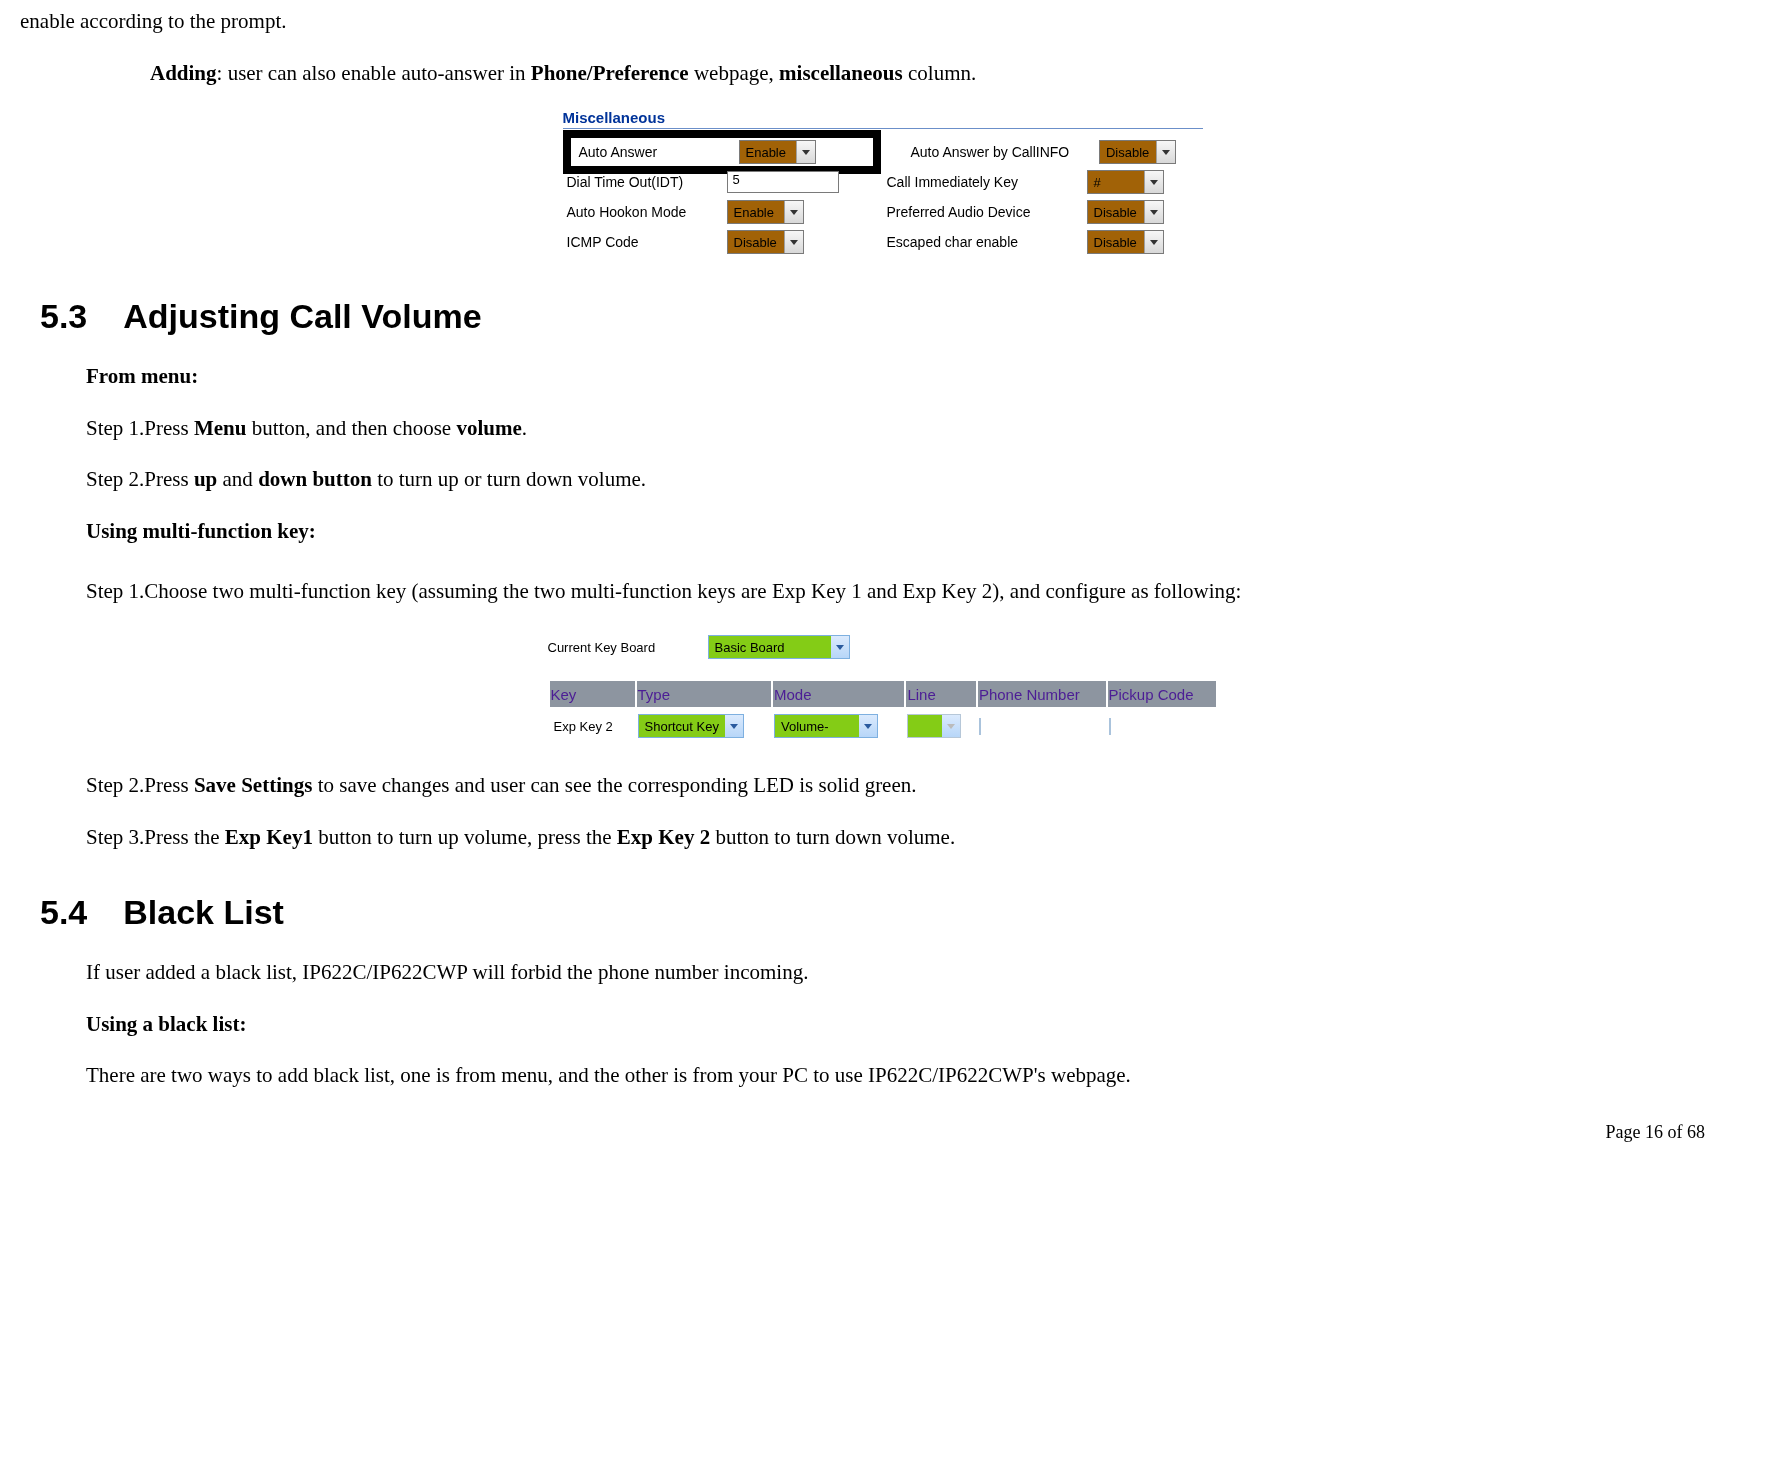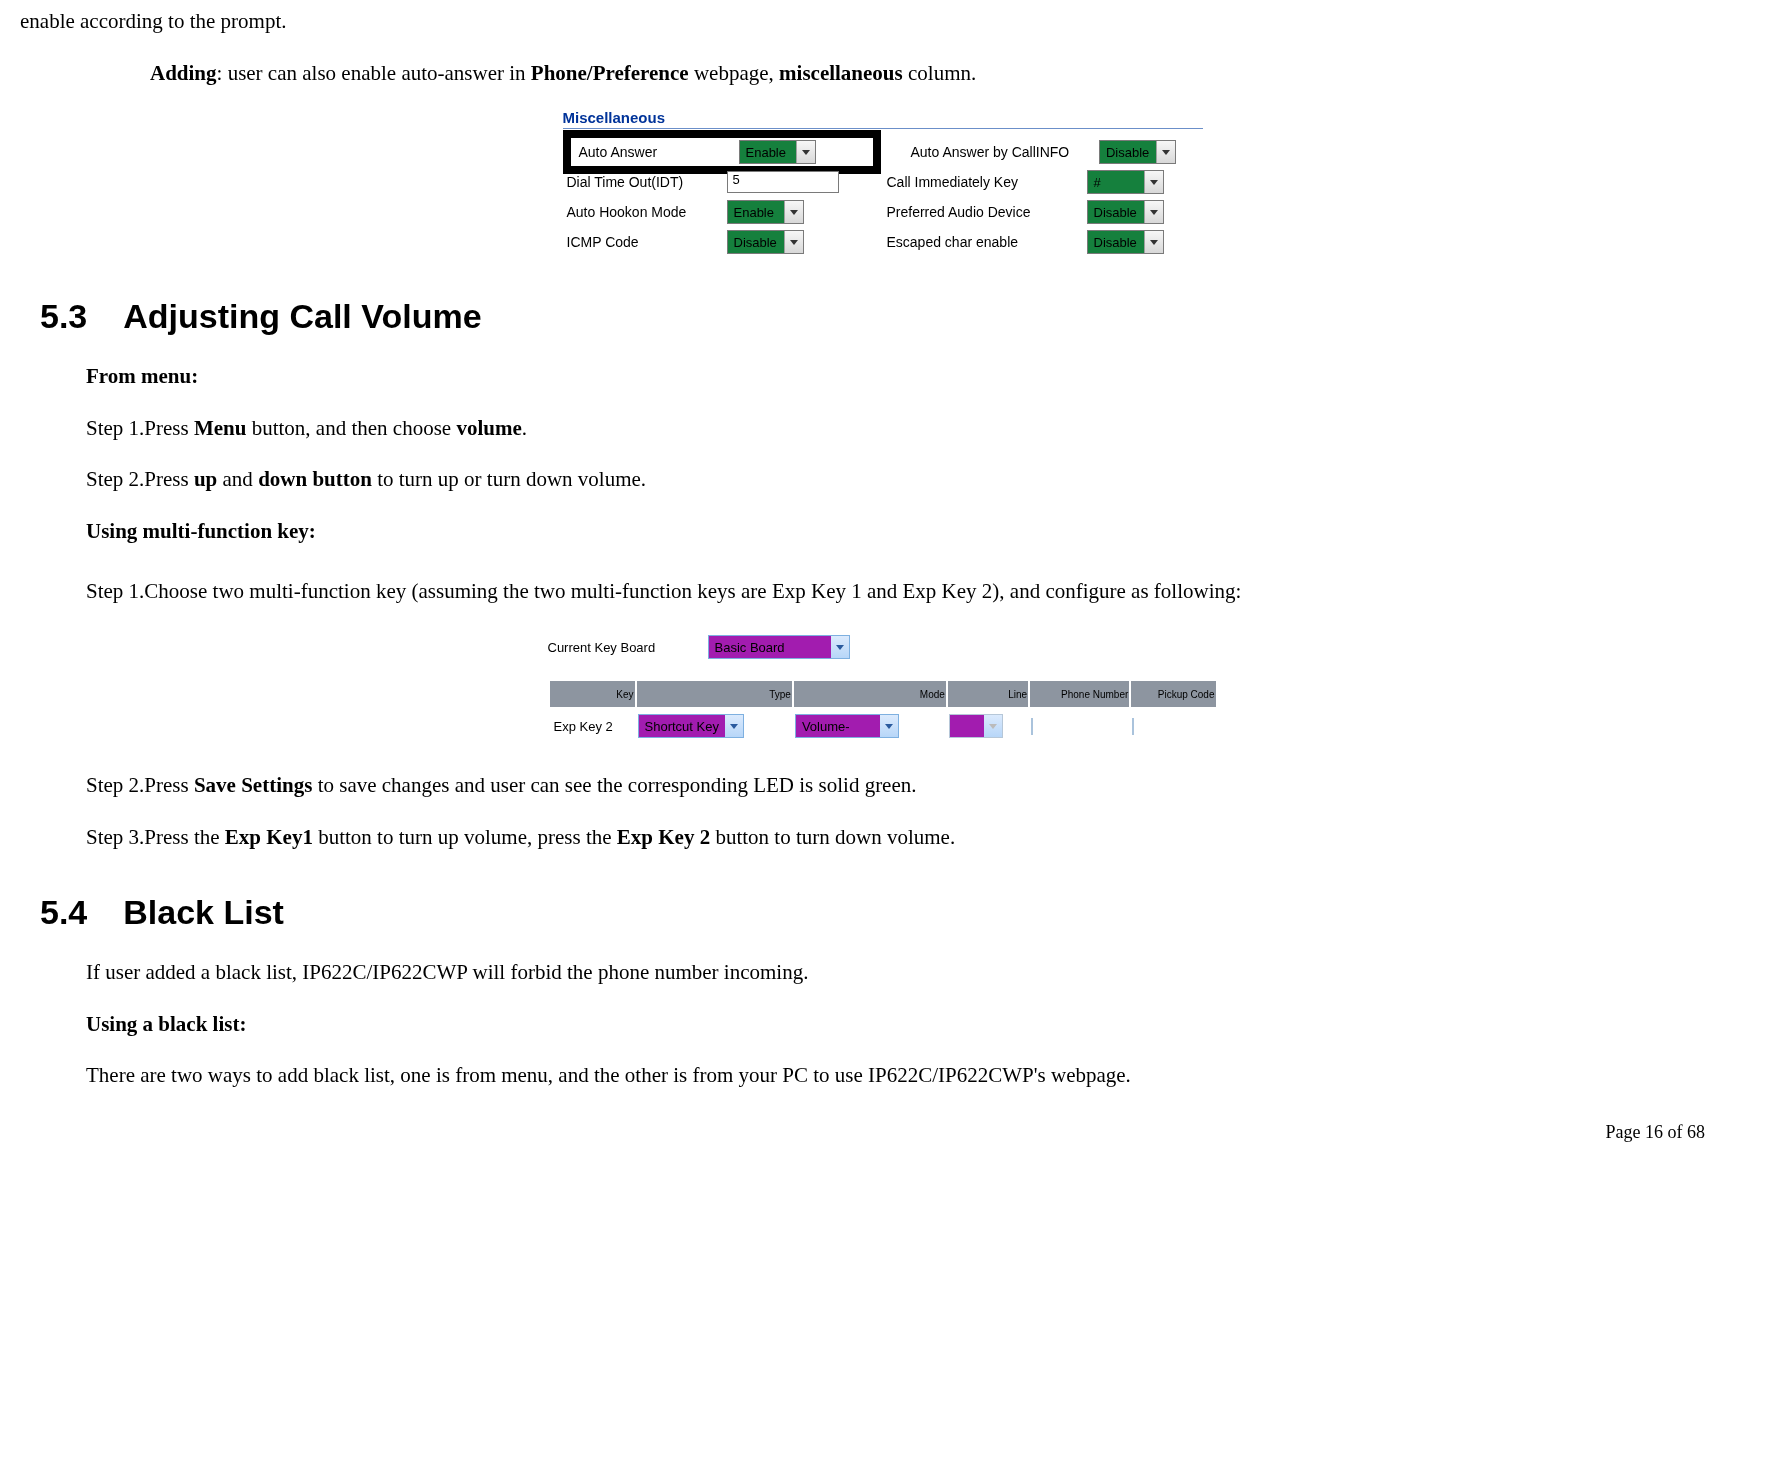--- a/index.html
+++ b/index.html
@@ -72,21 +72,21 @@
     width: 200px;
     padding-left: 30px;
   }
   .misc-cell-ctrl-r {
     width: 110px;
   }
   .win-select {
     display: inline-flex;
     align-items: center;
     border: 1px solid #7a7a7a;
-    background: #15803d;
+    background: #a16207;
     height: 22px;
     font-size: 13px;
   }
   .win-select .sel-txt {
     padding: 0 6px;
     min-width: 44px;
   }
   .win-select .sel-btn {
     width: 18px;
     height: 100%;
@@ -131,21 +131,21 @@
     align-items: center;
     margin-bottom: 18px;
   }
   .kb-top-label {
     width: 160px;
   }
   .blue-select {
     display: inline-flex;
     align-items: center;
     border: 1px solid #7eb0e0;
-    background: #a21caf;
+    background: #84cc16;
     height: 22px;
     font-size: 13px;
   }
   .blue-select .sel-txt {
     padding: 0 6px;
     min-width: 110px;
   }
   .blue-select .sel-btn {
     width: 18px;
     height: 100%;
@@ -169,25 +169,25 @@
   .blue-select.disabled .sel-btn::after {
     border-top-color: #bbb;
   }
   .kb-table {
     width: 100%;
     border-collapse: separate;
     border-spacing: 2px 4px;
   }
   .kb-table th {
     background: #8d95a0;
-    color: #000000;
+    color: #4c1d95;
     font-weight: normal;
-    font-size: 10px;
+    font-size: 15px;
     height: 24px;
-    text-align: right;
+    text-align: left;
   }
   .kb-table td {
     text-align: left;
     height: 28px;
     vertical-align: middle;
   }
   .kb-table td:first-child {
     text-align: left;
     padding-left: 4px;
     width: 80px;

